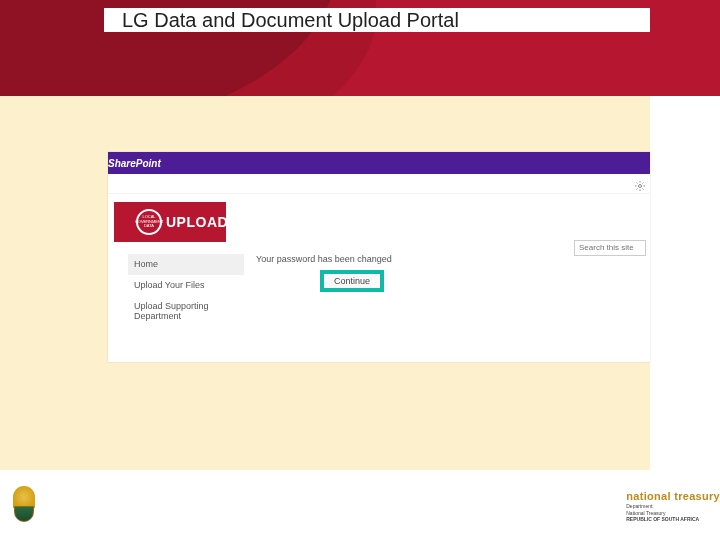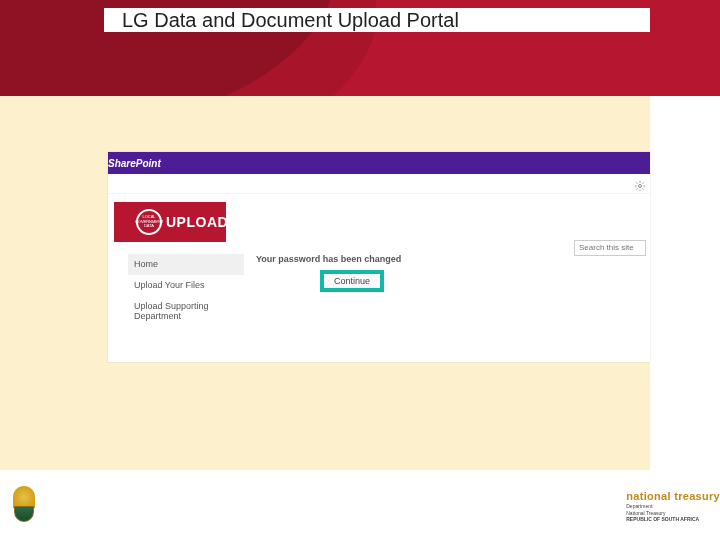--- a/index.html
+++ b/index.html
@@ -166,21 +166,20 @@
     background: #f0f0f0;
   }
   .main-pane {
     flex: 1;
     padding-left: 12px;
   }
   .status-msg {
     font-size: 9px;
     color: #555;
     margin-bottom: 6px;
-    font-weight: bold;
   }
   .continue-btn {
     display: inline-block;
     border: 4px solid #14b8a6;
     background: #fafafa;
     font-size: 9px;
     color: #444;
     padding: 2px 10px;
     margin-left: 64px;
     cursor: pointer;

